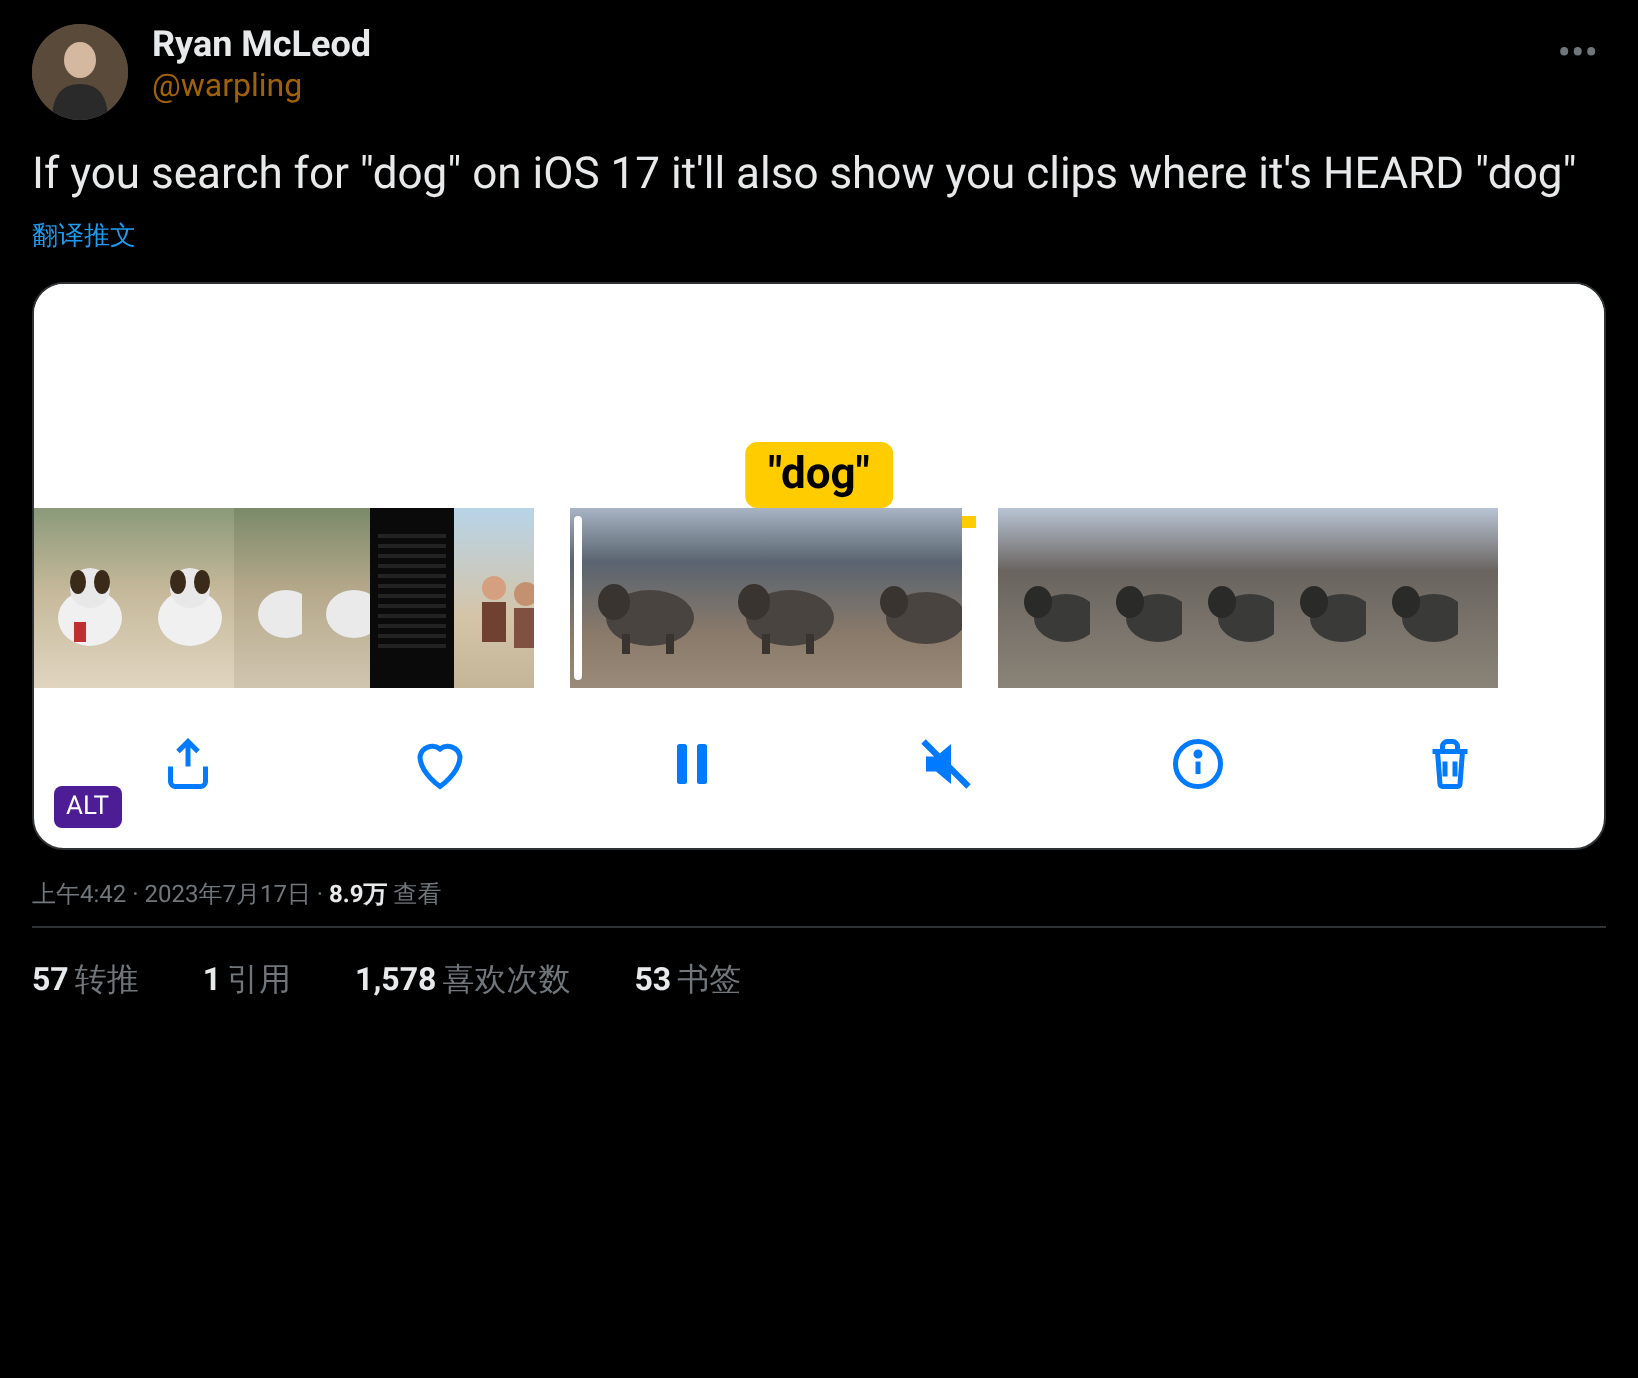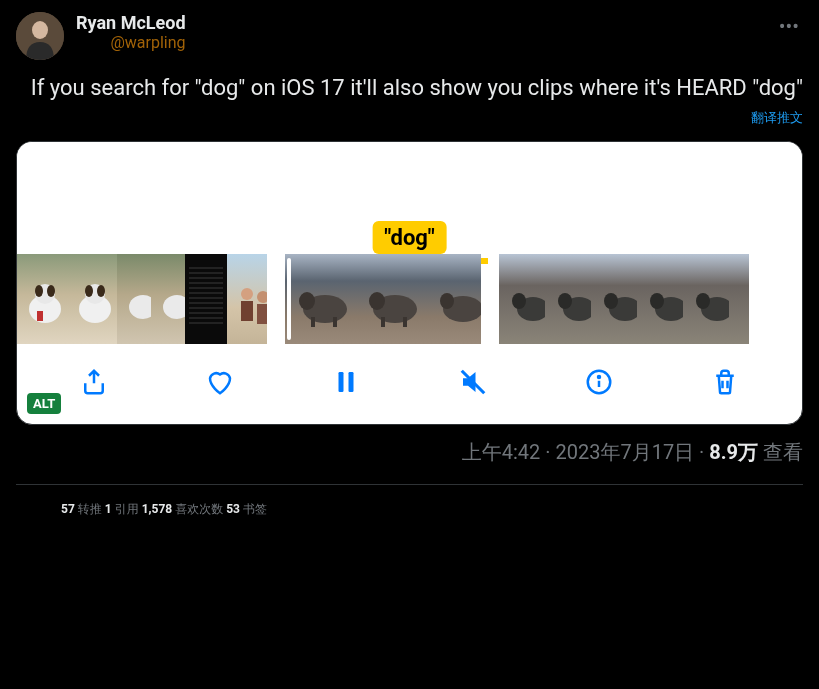--- a/index.html
+++ b/index.html
@@ -6,21 +6,20 @@
   body {
     background: #000;
     color: #e7e9ea;
     font-family: -apple-system, BlinkMacSystemFont, "Segoe UI", Roboto, Helvetica, Arial, sans-serif;
     width: 819px;
     height: 689px;
     overflow: hidden;
   }
   .tweet {
     padding: 12px 16px;
-    text-align: right;
   }
   .header {
     display: flex;
     align-items: flex-start;
     gap: 12px;
     margin-bottom: 14px;
   }
   .avatar {
     width: 48px; height: 48px;
     border-radius: 50%;
@@ -125,42 +124,41 @@
     align-items: center;
     justify-content: center;
     cursor: pointer;
     color: #007aff;
   }
   .tb-btn svg { width: 30px; height: 30px; stroke: #007aff; fill: none; stroke-width: 2; }
   .alt-badge {
     position: absolute;
     left: 10px;
     bottom: 10px;
-    background: #15803d;
+    background: #4c1d95;
     color: #fff;
-    font-weight: 700;
+    font-weight: 400;
     font-size: 13px;
     padding: 3px 6px;
     border-radius: 4px;
     cursor: pointer;
   }
   .meta-row {
     margin-top: 14px;
-    padding-bottom: 18px;
+    padding-bottom: 7px;
     border-bottom: 1px solid #2f3336;
     color: #71767b;
-    font-size: 20px;
+    font-size: 12px;
   }
   .meta-row .views-count { color: #e7e9ea; font-weight: 700; }
   .stats-row {
     display: flex;
-    gap: 3px;
+    gap: 32px;
     padding: 16px 0 0;
-    font-size: 12px;
-    margin-left: 45px;
+    font-size: 16px;
   }
   .stat { cursor: pointer; }
   .stat .num { color: #e7e9ea; font-weight: 700; }
   .stat .lbl { color: #71767b; margin-left: 3px; }
 </style>
 </head>
 <body>
 
 <div class="tweet">
 

